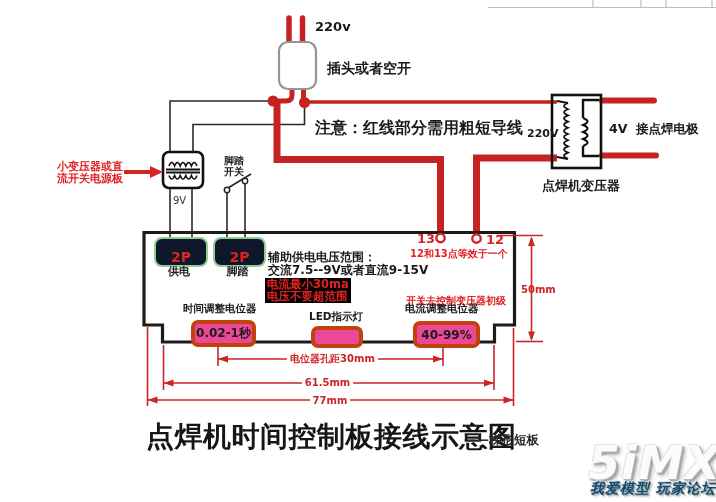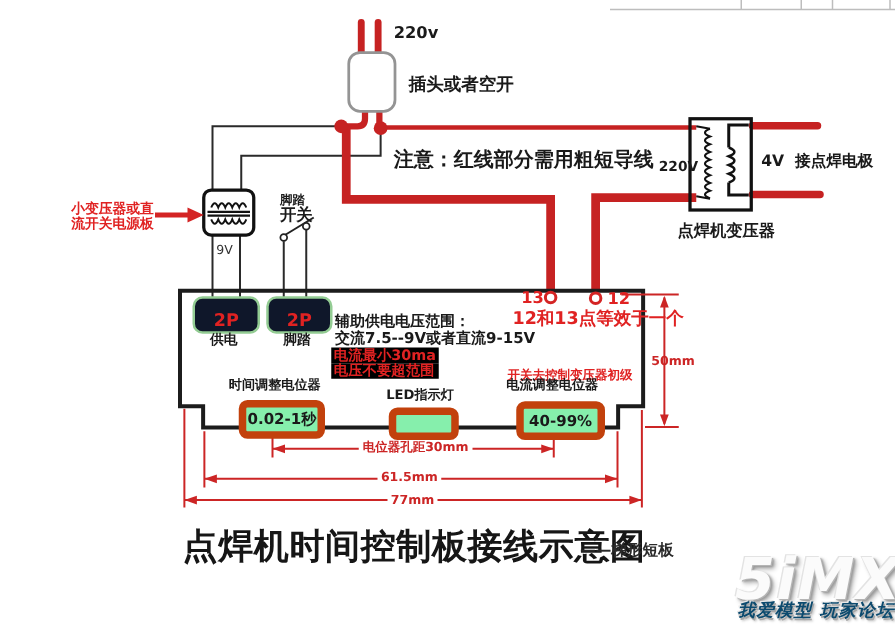--- a/index.html
+++ b/index.html
@@ -4,21 +4,21 @@
 <style>
   html,body{margin:0;padding:0;background:#fff;}
   .stage{position:relative;width:716px;height:502px;background:#ffffff;overflow:hidden;
          font-family:"DejaVu Sans","Liberation Sans",sans-serif;color:#1a1a1a;}
   .stage svg{position:absolute;left:0;top:0;}
   .lbl{position:absolute;white-space:nowrap;line-height:1.12;}
   .b{font-weight:bold;}
   .red{color:#e02222;}
   .dim{color:#cc2525;font-weight:bold;font-size:10px;}
   .dim .bg{background:#fff;padding:0 3px;}
-  .gbox{position:absolute;border:6px solid #c2410c;border-radius:7px;background:#86efac;
+  .gbox{position:absolute;border:4px solid #c2410c;border-radius:7px;background:#ec4899;
         display:flex;align-items:center;justify-content:center;font-weight:bold;}
   .gbox-light{position:absolute;border:2px solid #93cc93;border-radius:8px;background:#0f172a;
         display:flex;align-items:flex-end;justify-content:center;font-weight:bold;}
   .hl{background:#000000;color:#e02222;font-weight:bold;font-size:11.5px;line-height:11.5px;padding:0.5px 2px;}
   .wm-logo{position:absolute;font-size:46px;font-weight:bold;font-style:italic;letter-spacing:1px;
         color:#fbfbfb;text-shadow:-1px -1px 0 #e3e3e3,1px 1px 0 #b5b5b5,2px 2px 2px #989898,3px 3px 4px #b0b0b0;}
   .wm-tag{position:absolute;font-size:14px;font-weight:bold;font-style:italic;letter-spacing:1px;
         color:#0c4a6e;text-shadow:1px 1px 0 #a8a8a8,2px 2px 2px #bdbdbd,-1px -1px 0 #e8e8e8;}
 </style>
 </head>
@@ -134,29 +134,29 @@
 
   <div class="lbl b" style="left:315px;top:20px;font-size:13px;">220v</div>
   <div class="lbl b" style="left:327px;top:61px;font-size:14px;">插头或者空开</div>
   <div class="lbl b" style="left:315px;top:119px;font-size:16px;">注意：红线部分需用粗短导线</div>
 
   <div class="lbl b red" style="left:57px;top:161px;font-size:11px;">小变压器或直</div>
   <div class="lbl b red" style="left:57px;top:173px;font-size:11px;">流开关电源板</div>
   <div class="lbl" style="left:173px;top:195px;font-size:10px;color:#333;">9V</div>
 
   <div class="lbl b" style="left:224px;top:155px;font-size:10px;">脚踏</div>
-  <div class="lbl b" style="left:224px;top:166px;font-size:13px;text-align:center;">开关</div>
+  <div class="lbl b" style="left:224px;top:166px;font-size:10px;text-align:center;">开关</div>
 
   <div class="lbl b" style="left:527px;top:128px;font-size:11px;">220V</div>
   <div class="lbl b" style="left:609px;top:122px;font-size:12.5px;white-space:pre;">4V  接点焊电极</div>
   <div class="lbl b" style="left:542px;top:179px;font-size:13px;">点焊机变压器</div>
 
   <div class="lbl b red" style="left:417px;top:232px;font-size:13px;">13</div>
   <div class="lbl b red" style="left:486px;top:233px;font-size:13px;">12</div>
-  <div class="lbl b red" style="left:410px;top:248px;font-size:14px;">12和13点等效于一个</div>
+  <div class="lbl b red" style="left:410px;top:248px;font-size:10px;">12和13点等效于一个</div>
   <div class="lbl b red" style="left:406px;top:258.5px;font-size:10px;margin-top:36px;">开关去控制变压器初级</div>
 
   <div class="lbl b" style="left:268px;top:251px;font-size:12px;">辅助供电电压范围：</div>
   <div class="lbl b" style="left:268px;top:263.5px;font-size:12px;">交流7.5--9V或者直流9-15V</div>
   <div class="lbl" style="left:265px;top:278px;">
     <div class="hl">电流最小30ma</div>
     <div class="hl">电压不要超范围</div>
   </div>
 
   <div class="gbox-light" style="left:154px;top:237px;width:50px;height:26px;">

